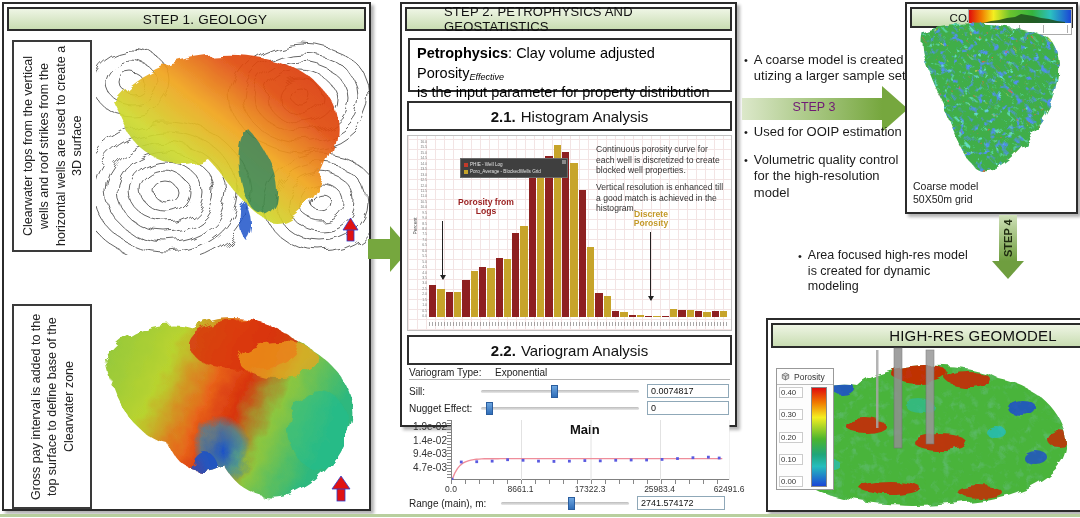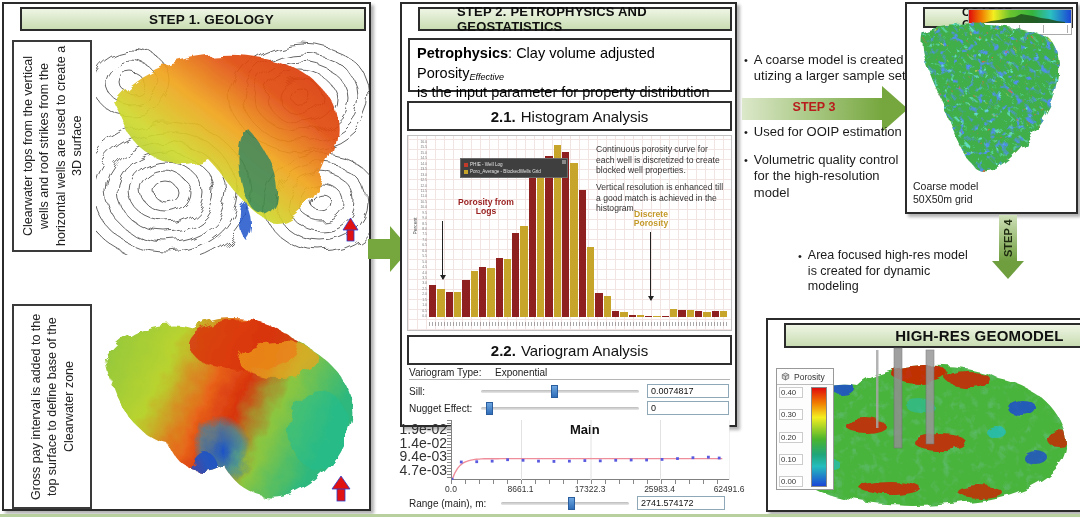--- a/index.html
+++ b/index.html
@@ -1,22 +1,22 @@
 <!DOCTYPE html>
 <html><head>
 <meta charset="utf-8">
 <style>
   * { margin:0; padding:0; box-sizing:border-box; }
   body { font-family:"Liberation Sans", sans-serif; background:#ffffff; }
   #canvas { position:relative; width:1080px; height:518px; background:#fff; overflow:hidden; }
 
   .panel { position:absolute; background:#fff; border:2px solid #2b2b2b; box-shadow:3px 3px 3px rgba(0,0,0,.3); }
-  .phead { position:absolute; left:16px; right:3px; top:3px; height:24px; border:2px solid #2b2b2b;
+  .phead { position:absolute; left:3px; right:3px; top:3px; height:24px; border:2px solid #2b2b2b;
            background:linear-gradient(#eef5e4,#c9ddb2); display:flex; align-items:center; justify-content:center;
-           font-weight:bold; font-size:13.5px; color:#101010; letter-spacing:.2px;padding-left:37px; }
+           font-weight:normal; font-size:13.5px; color:#101010; letter-spacing:.2px;padding-left:37px; }
 
   .vcapbox { position:absolute; border:2px solid #3a3a3a; background:#fff; display:flex; align-items:center; justify-content:center; }
   .vcap { writing-mode:vertical-rl; transform:rotate(180deg); font-size:12.5px; color:#222; text-align:center; line-height:1.3; }
 
   .box { position:absolute; border:2px solid #2f2f2f; background:#fff; }
   .sechead { display:flex; align-items:center; justify-content:center; font-size:15px; color:#111; }
   .sechead b { margin-right:5px; }
 
   
   #histo { position:absolute; left:5px; top:131px; width:325px; height:196px; border:1px solid #c0c0c0; background:#fff;
@@ -44,32 +44,32 @@
   #vario { position:absolute; left:5px; top:363px; width:325px; height:141px; font-size:10px; color:#222; }
   .vrow { position:absolute; left:2px; right:2px; display:flex; align-items:center; }
   .vlabel { color:#222; }
   .vtrack { position:relative; height:3px; background:linear-gradient(#bbb,#e8e8e8); border-radius:2px; }
   .vhandle { position:absolute; top:-5px; width:7px; height:13px; background:linear-gradient(#6da6e0,#2f6db8); border:1px solid #2a5d9e; }
   .vvalue { height:14px; border:1px solid #8fa8b8; background:#fff; font-size:9px; padding:1px 3px; color:#111; }
   #vario-plot { position:absolute; left:44px; top:53px; width:278px; height:60px; border-left:1px solid #808080; border-bottom:1px solid #808080;
                 background:#fff; }
   #vario-ruler { position:absolute; left:-5px; top:0; bottom:0; width:4px;
                  background:repeating-linear-gradient(to bottom,#888 0 1px,transparent 1px 3px); }
-  .vyt { position:absolute; right:284px; font-size:14px; color:#333; white-space:nowrap;text-align:center; }
+  .vyt { position:absolute; right:284px; font-size:10px; color:#333; white-space:nowrap;text-align:center; }
   #vario-xticks { position:absolute; left:44px; top:117px; width:278px; height:10px; font-size:8.5px; color:#333; }
   .vxt { position:absolute; transform:translateX(-50%); }
   #vario-xruler { position:absolute; left:44px; top:113px; width:278px; height:4px;
                   background:repeating-linear-gradient(90deg,#888 0 1px,transparent 1px 14px); }
   .mainlbl { position:absolute; left:118px; top:2px; font-weight:bold; font-size:13px; color:#111; }
 
   
   .arrowR { position:absolute; }
   .arrowR .bodyp { position:absolute; left:0; top:12px; height:22px; background:linear-gradient(90deg,#dce8ca,#76a73e); }
   .arrowR .headp { position:absolute; top:0; width:0; height:0; border-top:23px solid transparent; border-bottom:23px solid transparent; border-left:26px solid #76a73e; }
-  .arrowR .atext { position:absolute; top:14px; left:0; right:22px; text-align:center; font-weight:bold; font-size:12.5px; color:#b91c1c; }
+  .arrowR .atext { position:absolute; top:14px; left:0; right:22px; text-align:center; font-weight:normal; font-size:12.5px; color:#701a75; }
   #arrow12 { position:absolute; left:368px; top:226px; width:42px; height:46px; }
   #arrow12 .bodyp { position:absolute; left:0; top:13px; width:22px; height:20px; background:#76a73e; }
   #arrow12 .headp { position:absolute; left:22px; top:0; border-top:23px solid transparent; border-bottom:23px solid transparent; border-left:20px solid #76a73e; width:0; height:0; }
   #arrow4 { position:absolute; left:992px; top:215px; width:32px; height:64px; }
   #arrow4 .bodyv { position:absolute; left:7px; top:0; width:18px; height:46px; background:linear-gradient(#cfe0b8,#6f9e3f); }
   #arrow4 .headv { position:absolute; left:0; top:46px; width:0; height:0; border-left:16px solid transparent; border-right:16px solid transparent; border-top:18px solid #6f9e3f; }
   #arrow4 .atextv { position:absolute; left:7px; top:0; width:18px; height:46px; display:flex; align-items:center; justify-content:center;
                     writing-mode:vertical-rl; transform:rotate(180deg); font-weight:bold; font-size:11px; color:#1e2a10; }
 
   .bullet { position:absolute; display:flex; gap:6px; font-size:13px; color:#1a1a1a; line-height:1.25; }

